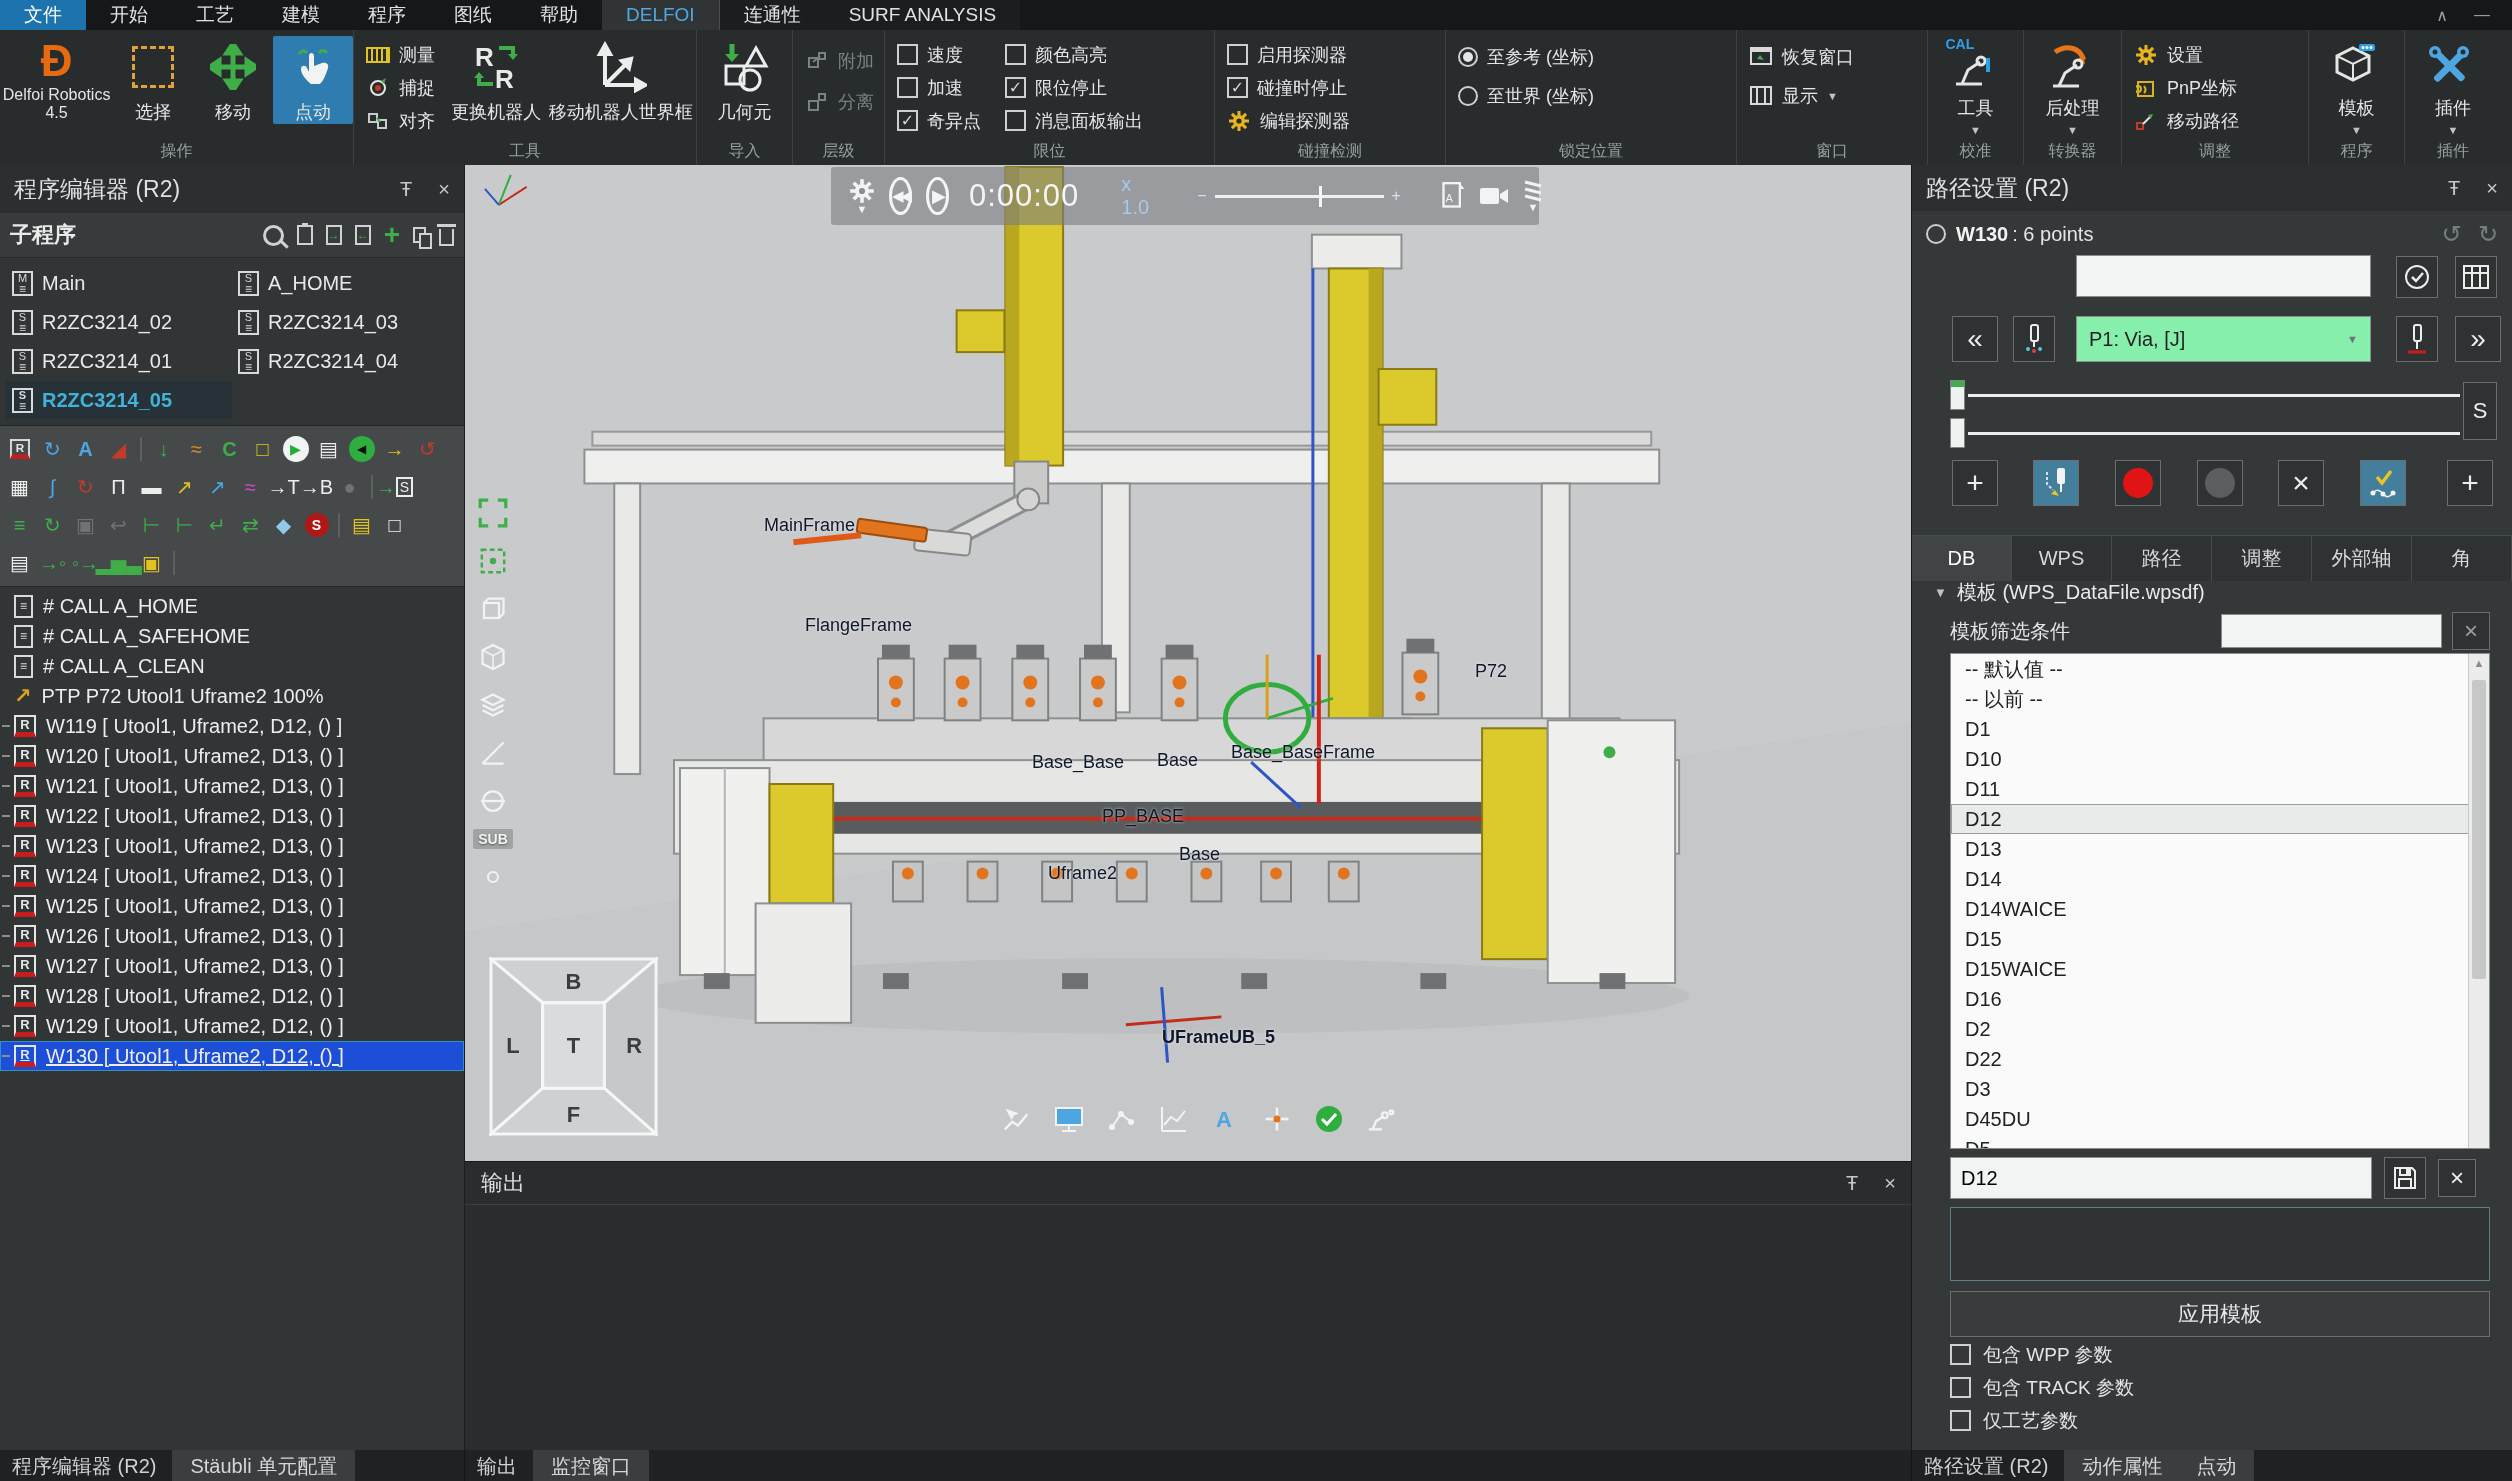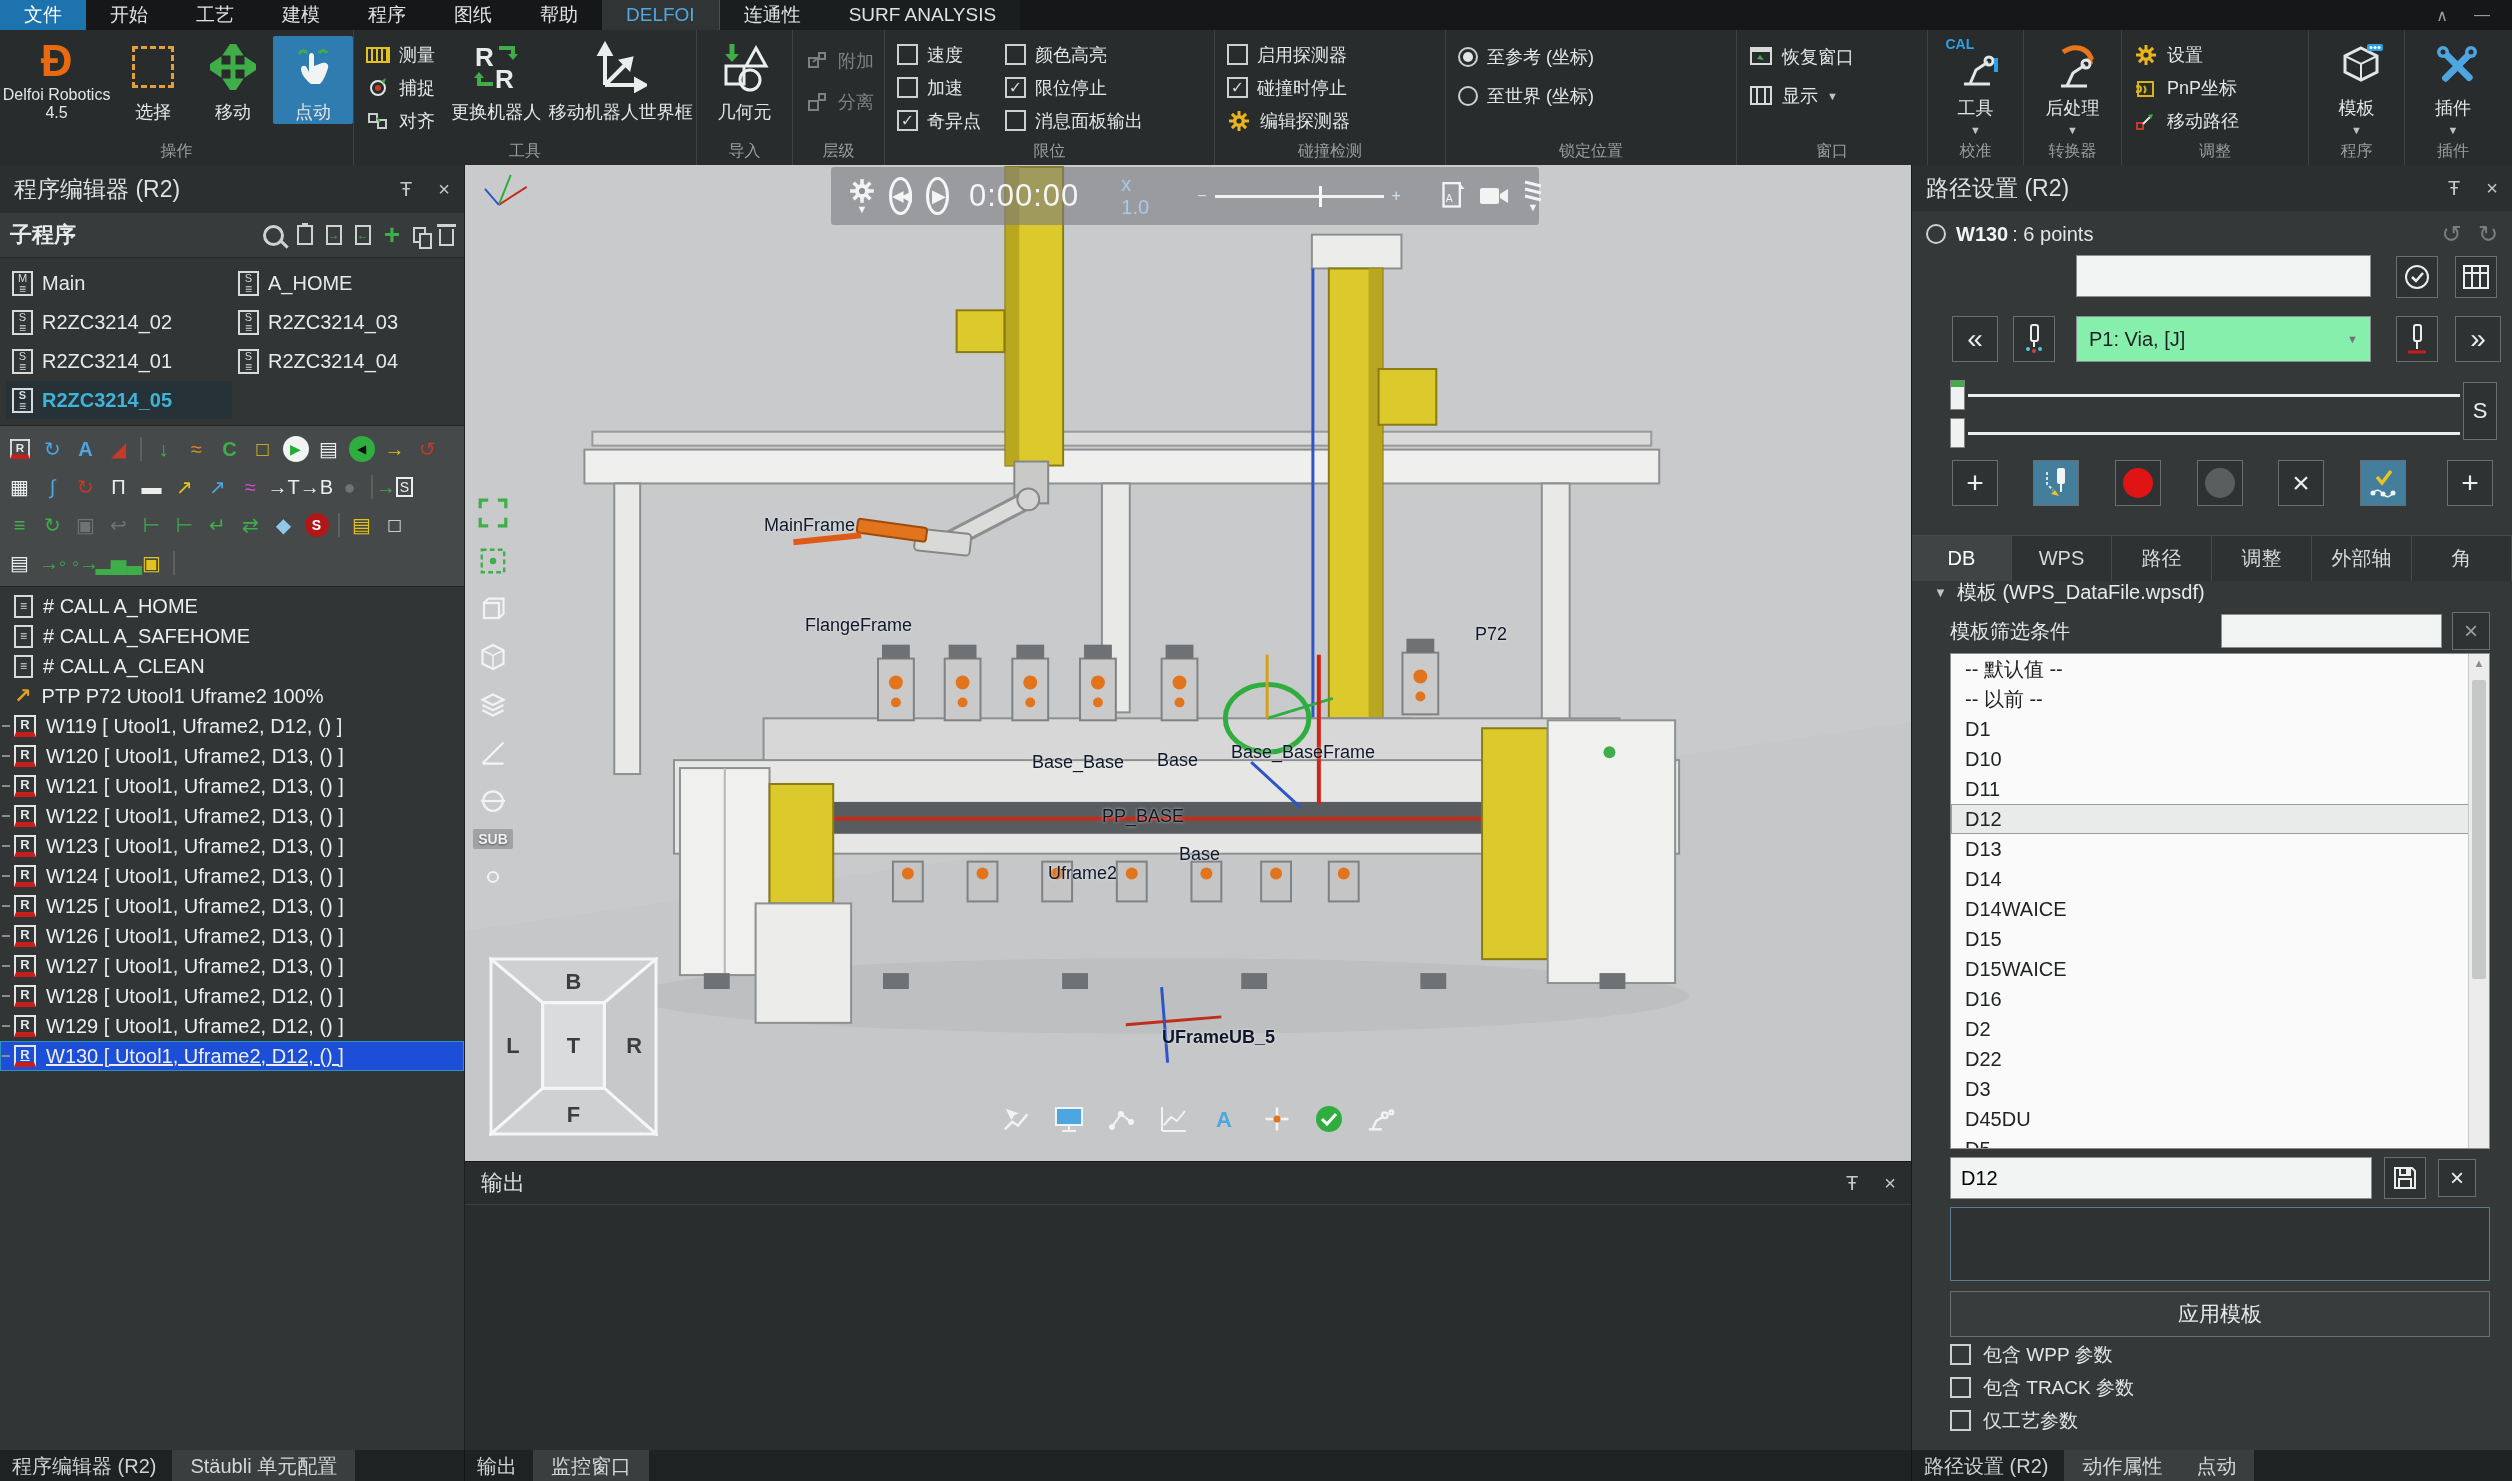--- a/index.html
+++ b/index.html
@@ -27,21 +27,21 @@
   .dashedsq{width:36px;height:36px;border:3px dashed #e2a03a;}
   .crow{display:flex;align-items:center;gap:9px;height:33px;font-size:18px;white-space:nowrap;}
   .crow.dim{color:#7b8081;}
   .colpad{padding:2px 12px 0 12px;display:flex;flex-direction:column;}
   .cb{width:21px;height:21px;border:2px solid #cdd0d0;box-sizing:border-box;display:inline-flex;align-items:center;justify-content:center;font-size:16px;color:#d8dada;background:transparent;flex:0 0 auto;}
   .cb.on::before{content:"✓";}
   .rad{width:20px;height:20px;border:2px solid #cdd0d0;border-radius:50%;box-sizing:border-box;position:relative;flex:0 0 auto;}
   .rad.on::before{content:"";position:absolute;inset:3px;border-radius:50%;background:#e4e6e6;}
   .smallic{width:24px;height:20px;display:inline-flex;align-items:center;justify-content:center;flex:0 0 auto;}
   .vert{display:flex;flex-direction:column;align-items:center;gap:4px;padding-top:4px;font-size:18px;}
-  .vert .bic{width:56px;height:52px;display:flex;align-items:center;justify-content:flex-end;position:relative;}
+  .vert .bic{width:56px;height:52px;display:flex;align-items:center;justify-content:flex-start;position:relative;}
   .calbadge{position:absolute;top:-4px;left:-2px;font-size:14px;font-weight:bold;color:#2da0e8;}
   .caret{font-size:11px;color:#bfc3c3;}
   
   .leftpanel{position:absolute;top:165px;left:0;width:465px;bottom:32px;background:#313536;border-right:1px solid #1c1f20;box-sizing:border-box;}
   .lp-head{height:48px;background:#2b2f30;display:flex;align-items:center;padding:0 14px;font-size:23px;color:#dfe1e1;}
   .panehead-ic{margin-left:auto;display:flex;gap:26px;color:#c5c8c8;font-size:20px;}
   .lp-subbar{height:44px;background:#373b3c;display:flex;align-items:center;padding:0 10px;font-size:22px;font-weight:bold;color:#e8eaea;border-bottom:1px solid #272b2c;}
   .subicons{margin-left:auto;display:flex;align-items:center;gap:13px;}
   .prggrid{padding:6px 6px;display:grid;grid-template-columns:1fr 1fr;grid-auto-rows:38px;row-gap:1px;}
   .prg{display:flex;align-items:center;gap:9px;padding-left:6px;font-size:20px;color:#e8eaea;}
@@ -828,21 +828,21 @@
       <line x1="790" y1="600" x2="840" y2="646" stroke="#2d55c8" stroke-width="3"></line>
       <line x1="664" y1="864" x2="760" y2="856" stroke="#c22c1a" stroke-width="3"></line>
       <line x1="700" y1="826" x2="706" y2="902" stroke="#2d55c8" stroke-width="3"></line>
       <line x1="34" y1="40" x2="62" y2="22" stroke="#c22c1a" stroke-width="2"></line>
       <line x1="34" y1="40" x2="46" y2="10" stroke="#2fae3f" stroke-width="2"></line>
       <line x1="34" y1="40" x2="20" y2="24" stroke="#2d55c8" stroke-width="2"></line>
     </svg>
 
     <span class="vlabel" style="left:299px;top:350px;">MainFrame</span>
     <span class="vlabel" style="left:340px;top:450px;">FlangeFrame</span>
-    <span class="vlabel" style="left:963px;top:459px;padding-left:47px;">P72</span>
+    <span class="vlabel" style="left:963px;top:496px;padding-left:47px;">P72</span>
     <span class="vlabel" style="left:567px;top:587px;">Base_Base</span>
     <span class="vlabel" style="left:692px;top:585px;">Base</span>
     <span class="vlabel" style="left:766px;top:577px;">Base_BaseFrame</span>
     <span class="vlabel" style="left:637px;top:641px;">PP_BASE</span>
     <span class="vlabel" style="left:583px;top:698px;">Uframe2</span>
     <span class="vlabel" style="left:714px;top:679px;">Base</span>
     <span class="vlabel" style="left:697px;top:862px;font-weight:bold;">UFrameUB_5</span>
 
     <div class="playerbar">
       <span class="gearw">

